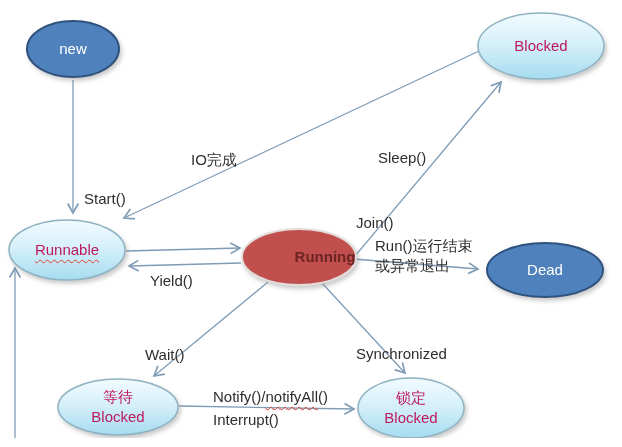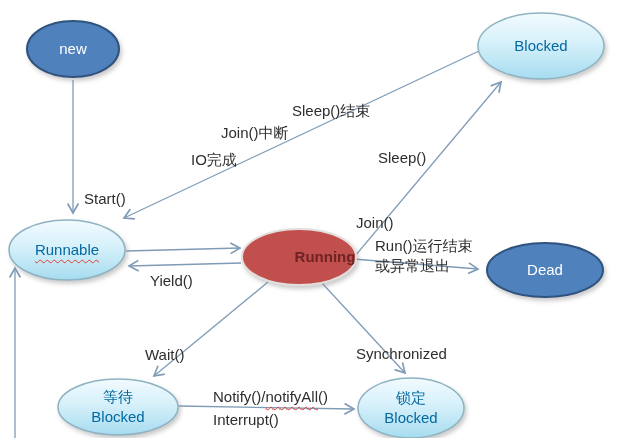--- a/index.html
+++ b/index.html
@@ -20,21 +20,21 @@
     line-height: 20px;
   }
   .node-lbl {
     position: absolute;
     transform: translate(-50%, -50%);
     font-size: 15px;
     text-align: center;
     white-space: nowrap;
     line-height: 20px;
   }
-  .t-dark  { color: #0369a1; }
+  .t-dark  { color: #be185d; }
   .t-white { color: #ffffff; }
   .t-red   { color: #6e2422; font-weight: bold; margin-left: 26px; }
   .wavy {
     text-decoration-line: underline;
     text-decoration-style: wavy;
     text-decoration-color: #e03c31;
     text-decoration-thickness: 1px;
     text-underline-offset: 4px;
   }
 </style>
@@ -96,23 +96,21 @@
     <div>Blocked</div>
   </div>
 
   <div class="node-lbl t-dark" style="left:411px; top:408px;">
     <div>锁定</div>
     <div>Blocked</div>
   </div>
 
   <div class="lbl" style="left:84px;  top:141px;margin-top:48px;">Start()</div>
 
-  <div class="lbl" style="left:292px; top:101px;">Sleep()结束</div>
 
-  <div class="lbl" style="left:221px; top:123px;">Join()中断</div>
 
   <div class="lbl" style="left:191px; top:150px;">IO完成</div>
 
   <div class="lbl" style="left:378px; top:148px;">Sleep()</div>
 
   <div class="lbl" style="left:356px; top:193px;margin-top:20px;">Join()</div>
 
 
   <div class="lbl" style="left:150px; top:271px;">Yield()</div>
 

